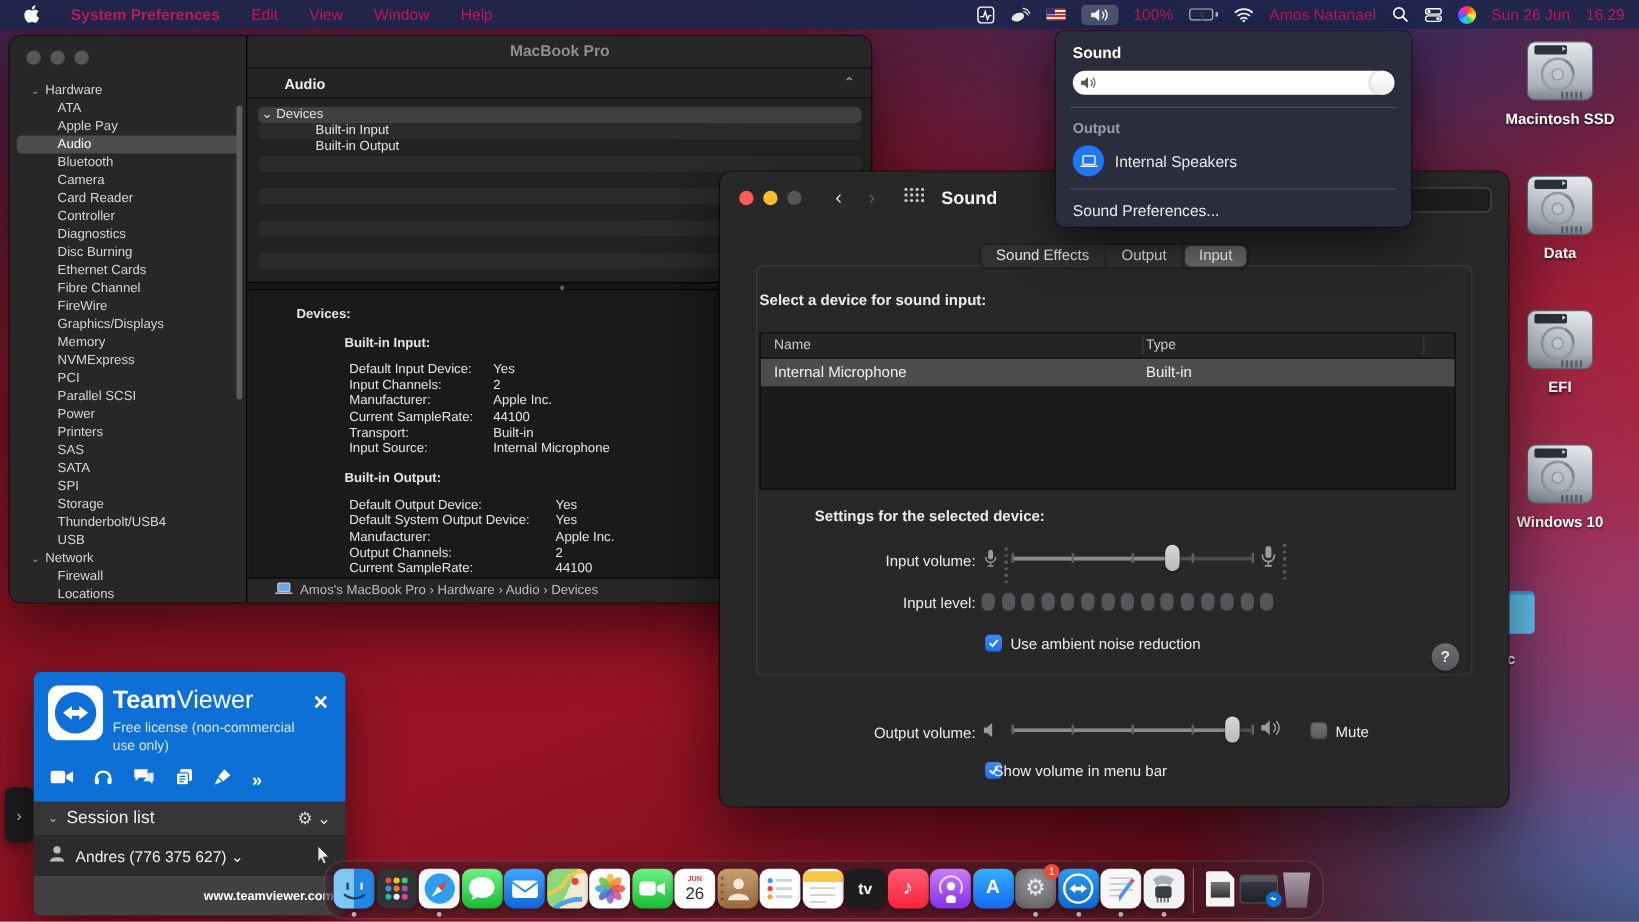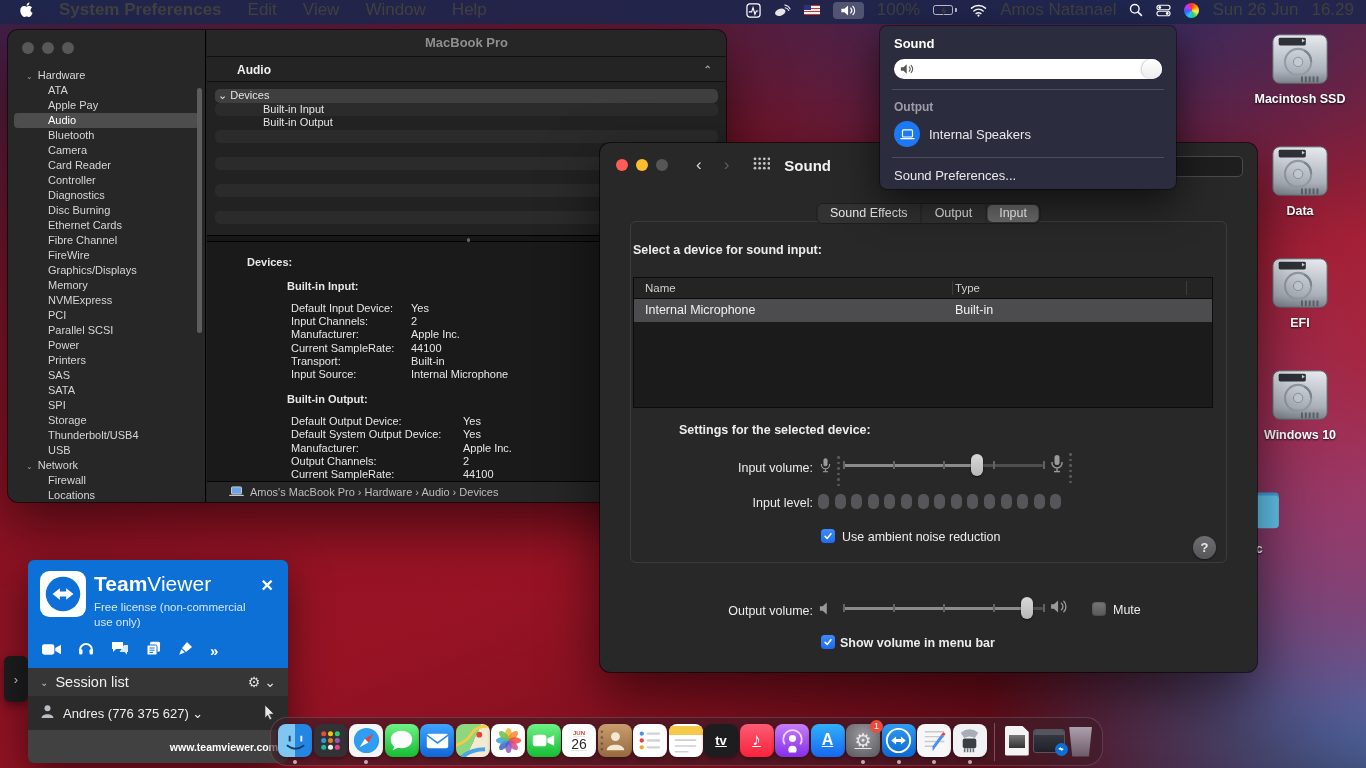--- a/index.html
+++ b/index.html
@@ -10,21 +10,21 @@
       radial-gradient(520px 700px at 103% 42%, rgba(176,32,51,.9), rgba(176,32,51,0) 60%),
       radial-gradient(620px 520px at 104% 62%, rgba(140,95,184,.95), rgba(140,95,184,0) 58%),
       radial-gradient(700px 460px at 103% 92%, rgba(64,110,170,.95), rgba(64,110,170,0) 60%),
       radial-gradient(1300px 800px at 22% 58%, rgba(158,20,38,.9), rgba(158,20,38,0) 70%),
       linear-gradient(155deg, #2a2450 0%, #70101f 34%, #8e1222 58%, #5c0a16 86%, #420710 100%);
   }
   .abs { position:absolute; }
 
   
   #menubar { left:0; top:0; width:1366px; height:24px; background:rgba(28,38,76,.88);
-    display:flex; align-items:flex-start; font-size:17px; color:#404040; z-index:40; }
+    display:flex; align-items:center; font-size:13px; color:#be185d; z-index:40; }
   #menubar .left { display:flex; align-items:center; gap:26px; padding-left:20px; }
   #menubar .appname { font-weight:bold; }
   #menubar .right { margin-left:auto; display:flex; align-items:center; gap:13px; padding-right:12px; }
   .mb-ic { display:flex; align-items:center; justify-content:center; }
   .mb-vol { background:rgba(255,255,255,.22); border-radius:4px; padding:2px 7px; }
   .flag { width:16px; height:10px; position:relative; background:repeating-linear-gradient(180deg,#c33 0 1.4px,#eee 1.4px 2.9px); border-radius:1px; }
   .flag:after { content:""; position:absolute; left:0; top:0; width:7px; height:5px; background:#27357e; }
   .batt { display:flex; align-items:center; gap:2px; }
   .batt .body { width:20px; height:10px; border:1px solid rgba(255,255,255,.7); border-radius:2.5px; padding:1px; position:relative; }
   .batt .fill { width:100%; height:100%; background:#fff; border-radius:1px; }
@@ -147,21 +147,21 @@
   .dicon { position:absolute; width:96px; text-align:center; }
   .dicon .img { width:62px; height:58px; margin:0 auto; }
   .dicon .lab { margin-top:2px; font-size:12.5px; font-weight:bold; color:#fff; text-shadow:0 1px 2px rgba(0,0,0,.8); }
 
   
   #dock { left:270px; top:717px; width:833px; height:49px; background:rgba(62,28,40,.6);
     border:1px solid rgba(255,255,255,.14); border-radius:17px; display:flex; align-items:center;
     padding:0 7px; gap:1.5px; z-index:30; }
   .dk { width:34px; height:44px; position:relative; display:flex; justify-content:center; }
   .dk .ic { width:44px; height:33px; border-radius:8px; margin-top:4px; position:relative; overflow:hidden;
-    display:flex; align-items:center; justify-content:center; box-shadow:0 2px 4px rgba(0,0,0,.35);text-decoration:underline; }
+    display:flex; align-items:center; justify-content:center; box-shadow:0 2px 4px rgba(0,0,0,.35); }
   .dk .dot { position:absolute; bottom:0px; left:50%; transform:translateX(-50%); width:4px; height:4px;
     border-radius:50%; background:rgba(255,255,255,.65); }
   .dk .badge { position:absolute; top:0; right:-3px; min-width:13px; height:13px; border-radius:7px; background:#ec4b3c;
     color:#fff; font-size:9px; display:flex; align-items:center; justify-content:center; padding:0 3px; z-index:3; }
   .dk-sep { width:1px; height:38px; background:rgba(255,255,255,.25); margin:0 6px; }
   .cal-m { font-size:6px; font-weight:bold; color:#e33b30; line-height:7px; }
   .cal-d { font-size:14px; color:#2b2b2b; line-height:14px; font-weight:300; }
   .trash { width:26px; height:30px; margin-top:7px; background:linear-gradient(180deg,rgba(205,205,215,.75),rgba(140,140,152,.55));
     clip-path:polygon(6% 0,94% 0,82% 100%,18% 100%); border-radius:2px; }
   .minwin { width:32px; height:24px; margin-top:9px; border-radius:3px; background:linear-gradient(180deg,#3d3d4a,#1f2027);
@@ -489,21 +489,21 @@
         <path d="M12 4.5 a4.5 4.5 0 0 1 0 7 M14.6 2.4 a8 8 0 0 1 0 11.2" stroke="#9a9a9e" stroke-width="1.4" fill="none" stroke-linecap="round"></path>
       </svg></span>
   <span class="cb off" id="cb-mute" style="left:492px; top:459px;"></span>
   <span class="cb-lab" style="left:513px; top:460px;">Mute</span>
 
   <span class="cb on" id="cb-showvol" style="left:221px; top:492px;">
       <svg viewBox="0 0 12 12" width="10" height="10">
         <path d="M2.5 6.4 L5 8.9 L9.6 3.4" stroke="#fff" stroke-width="1.9" fill="none" stroke-linecap="round"></path>
       </svg>
     </span>
-  <span class="cb-lab" style="left:240px; top:493px;font-weight:bold;">Show volume in menu bar</span>
+  <span class="cb-lab" style="left:228px; top:493px;">Show volume in menu bar</span>
 </div>
 
 <div id="popover" class="abs">
   <div class="hd">Sound</div>
   <div id="pop-slider">
     <span class="spk"><svg viewBox="0 0 17 13" width="15" height="12">
           <path d="M1 4.5 h3 l3.6-3.4 v10.8 L4 8.5 H1z" fill="#555"></path>
           <path d="M10.5 4 a3.5 3.5 0 0 1 0 5 M12.6 2.4 a6.3 6.3 0 0 1 0 8.2" stroke="#555" stroke-width="1.2" fill="none" stroke-linecap="round"></path>
         </svg></span>
     <span class="knob"></span>

